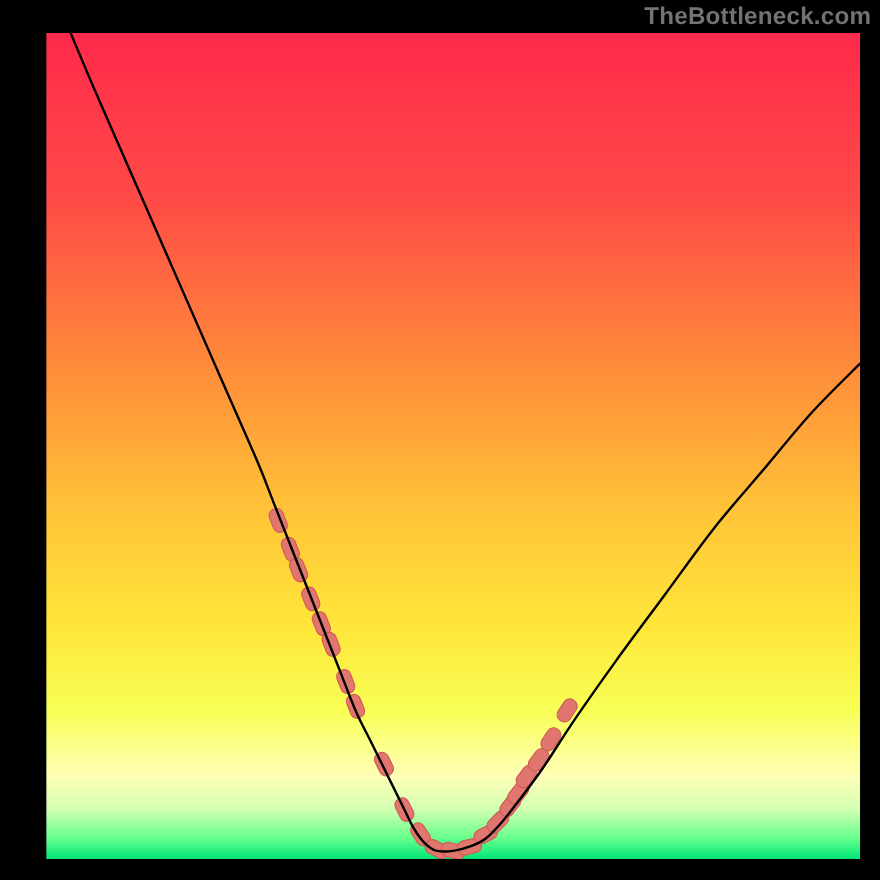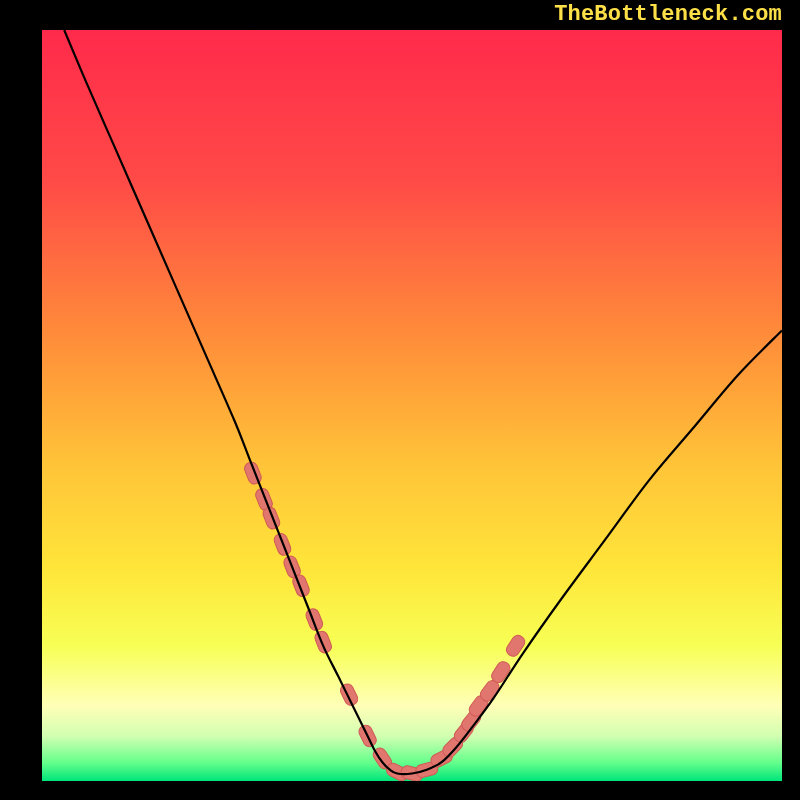--- a/index.html
+++ b/index.html
@@ -25,25 +25,25 @@
     position: absolute;
     inset: 0;
   }
   .curve {
     position: absolute;
     inset: 0;
   }
   .watermark {
     position: absolute;
     top: 2px;
-    right: 18px;
-    font-family: Liberation Mono, monospace;
+    right: 8px;
+    font-family: Liberation Sans, sans-serif;
     font-size: 22px;
     font-weight: 600;
-    color: #fde047;
+    color: #737373;
     letter-spacing: 0.2px;
   }
 </style>
 </head>
 <body>
 
 <div class="stage">
   <div class="watermark">TheBottleneck.com</div>
   <div class="plot" id="plot" style="left: 42px; top: 30px; width: 740px; height: 751px;">
     <svg id="grad-svg" class="grad" preserveAspectRatio="none" viewBox="0 0 740 751" width="740" height="751">

